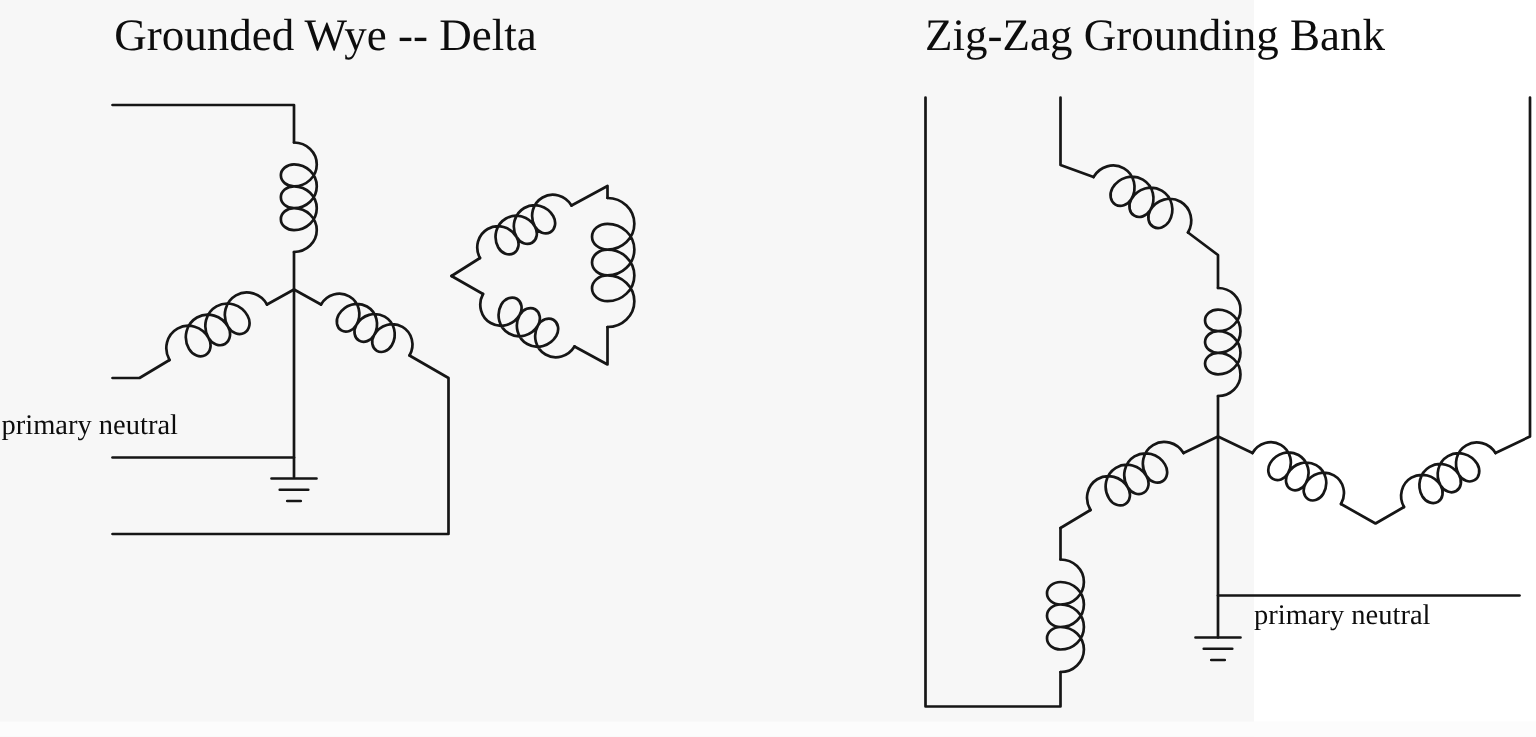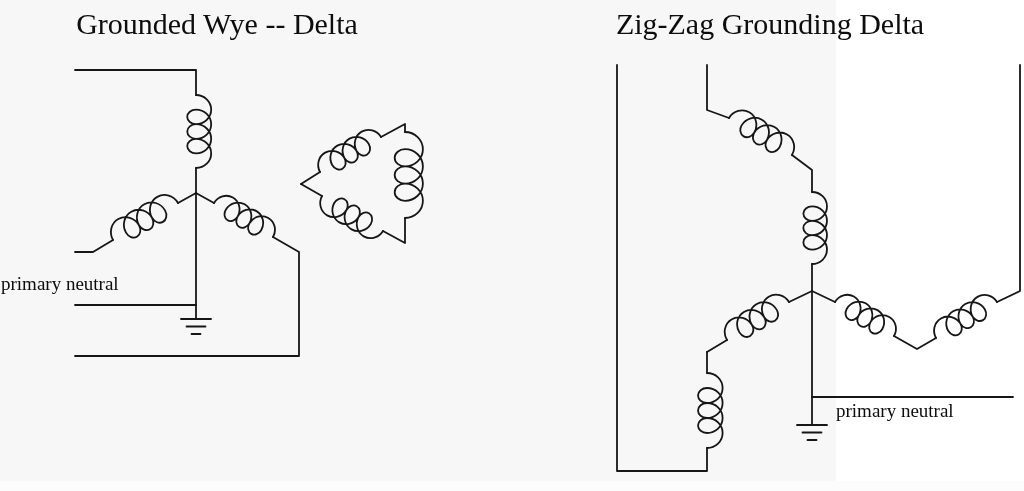--- a/index.html
+++ b/index.html
@@ -91,20 +91,20 @@
         <path d="M 894,336 L 917,349 L 936,338" stroke="#161616"></path>
         <path d="M 0,0 a 14.17,14.73 0 0 1 28.33,0 a 7.08,8.50 0 0 1 -14.17,0 a 14.17,14.73 0 0 1 28.33,0 a 7.08,8.50 0 0 1 -14.17,0 a 14.17,14.73 0 0 1 28.33,0 a 7.08,8.50 0 0 1 -14.17,0 a 14.17,14.73 0 0 1 28.33,0" transform="translate(936,338) rotate(-30.55)" stroke="#161616"></path>
         <path d="M 997,302 L 1020,291 L 1020,65" stroke="#161616"></path>
         <path d="M 812,397 L 1013,397" stroke="#161616"></path>
         <path d="M 797,425 L 827,425 M 802.5,432.5 L 821.5,432.5 M 807.5,440 L 816.5,440" stroke="#161616"></path>
       </g>
   </svg>
 
   <div class="label title" id="left-title">Grounded Wye -- Delta</div>
 
-  <div class="label title" id="right-title">Zig-Zag Grounding Delta</div>
+  <div class="label title" id="right-title">Zig-Zag Grounding Bank</div>
 
   <div class="label neutral" id="left-neutral">primary neutral</div>
 
   <div class="label neutral" id="right-neutral">primary neutral</div>
 
   <div class="bottom-strip"></div>
 </div>
 
 </body></html>

